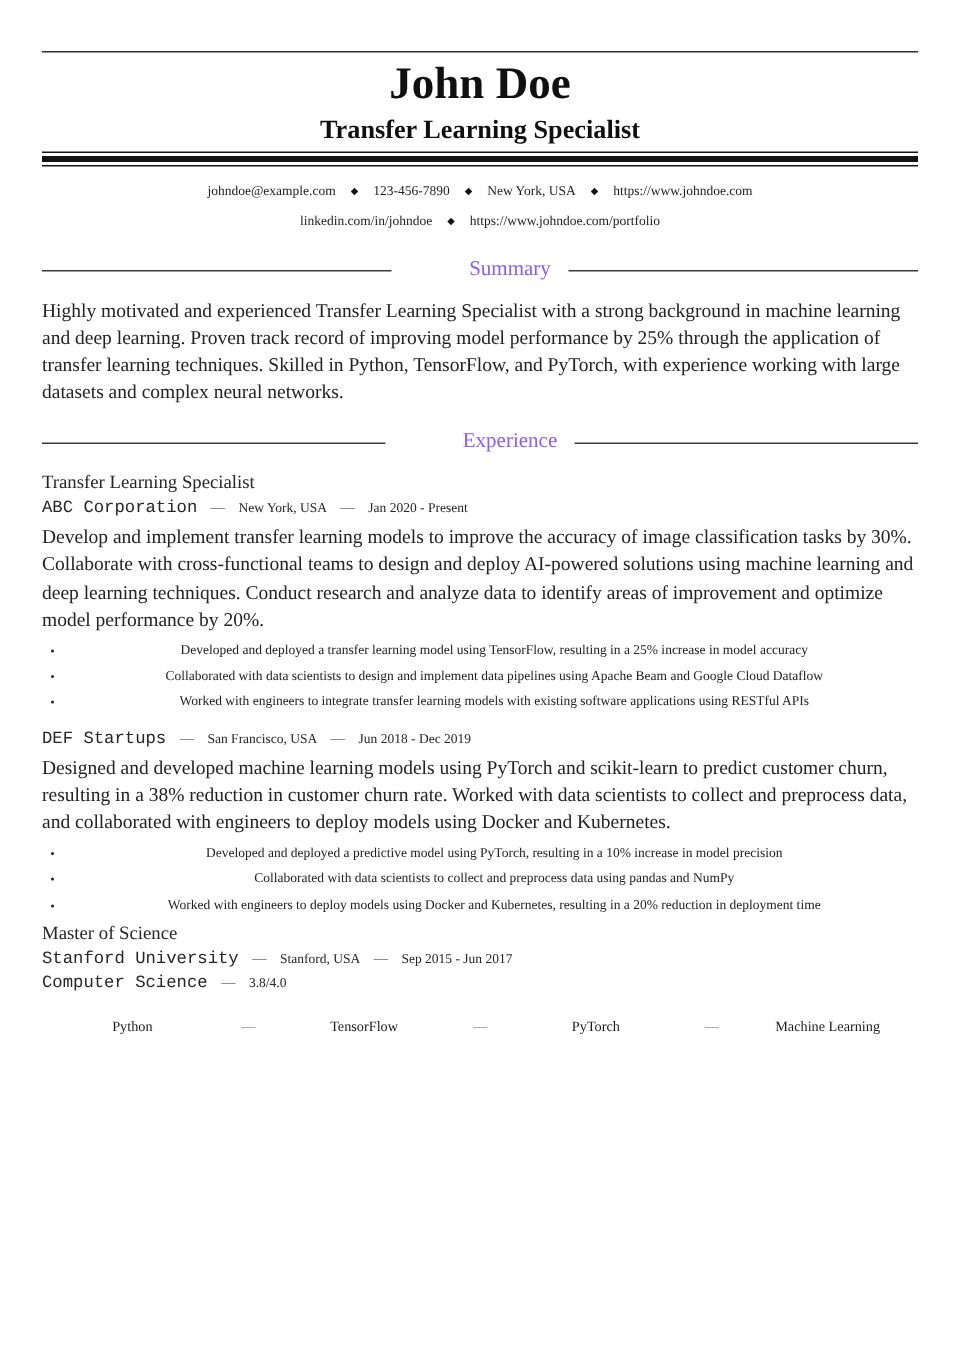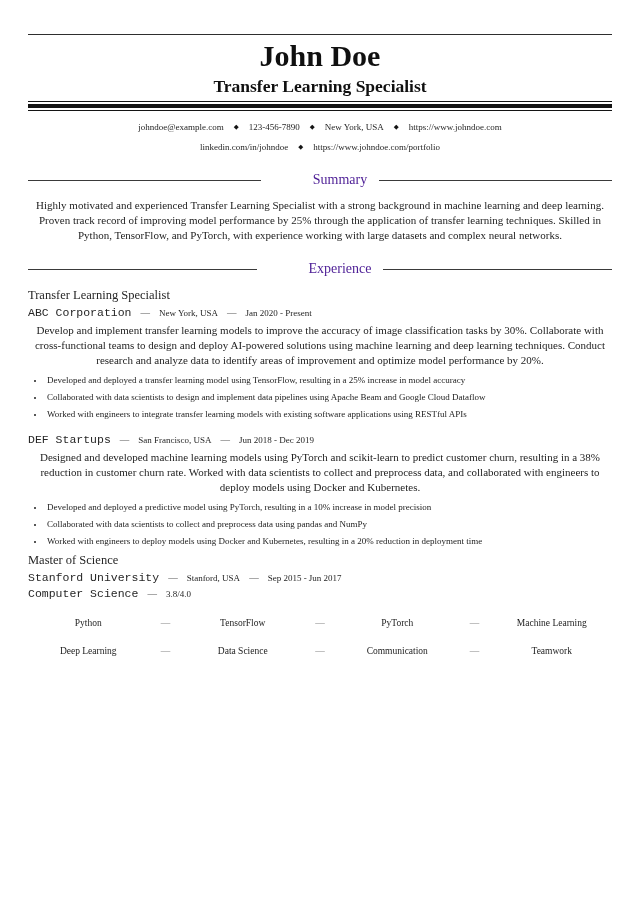--- a/index.html
+++ b/index.html
@@ -51,50 +51,50 @@
     margin: 0 10px;
     transform: translateY(-1px);
     font-family: "DejaVu Sans", sans-serif;
   }
   .section-header { display: flex; align-items: center; }
   .section-header .rule { flex: 1 1 auto; border-top: 1px solid #3a3a3a; height: 0; }
   .section-header .label {
     flex: 0 0 auto;
     padding: 0 12px;
     font-size: 14px;
-    color: #4c1d95;
+    color: #8b5cf6;
     line-height: 1.2;
     margin-left: 40px;
   }
   .sh-summary    { margin-top: 19px; }
   .sh-experience { margin-top: 17px; }
   .sh-education  { margin-top: 26px; }
   .sh-skills     { margin-top: 27px; }
   .body-text {
-    font-size: 11px;
+    font-size: 13px;
     line-height: 1.4;
     color: #232323;
     margin: 9px 0 0 0;
-    text-align: center;
   }
   .job { margin-top: 12px; }
   .job.first { margin-top: 10px; }
   .job-title { font-size: 12.5px; color: #262626; line-height: 1.2; }
   .meta-row { display: flex; align-items: baseline; margin-top: 3px; color: #262626; }
   .org { font-size: 11.5px; font-family: Liberation Mono, monospace; }
   .dash { color: #5a5a5a; margin: 0 9px; font-size: 9.5px; }
   .meta-small { font-size: 9px; color: #262626; }
   .job-desc { margin-top: 4px; }
   ul.bullets { margin: 4px 0 0 0; padding-left: 17px; list-style: disc; }
   ul.bullets li {
     font-size: 9px;
     line-height: 1.25;
     color: #232323;
     margin-top: 6px;
     padding-left: 2px;
+    text-align: center;
   }
   ul.bullets li::marker { font-size: 8px; color: #1f1f1f; }
   .edu-block { margin-top: 6px; }
   .skills-grid {
     display: grid;
     grid-template-columns: 1fr 34px 1fr 34px 1fr 34px 1fr;
     margin-top: 18px;
     row-gap: 16px;
     align-items: baseline;
     text-align: center;

